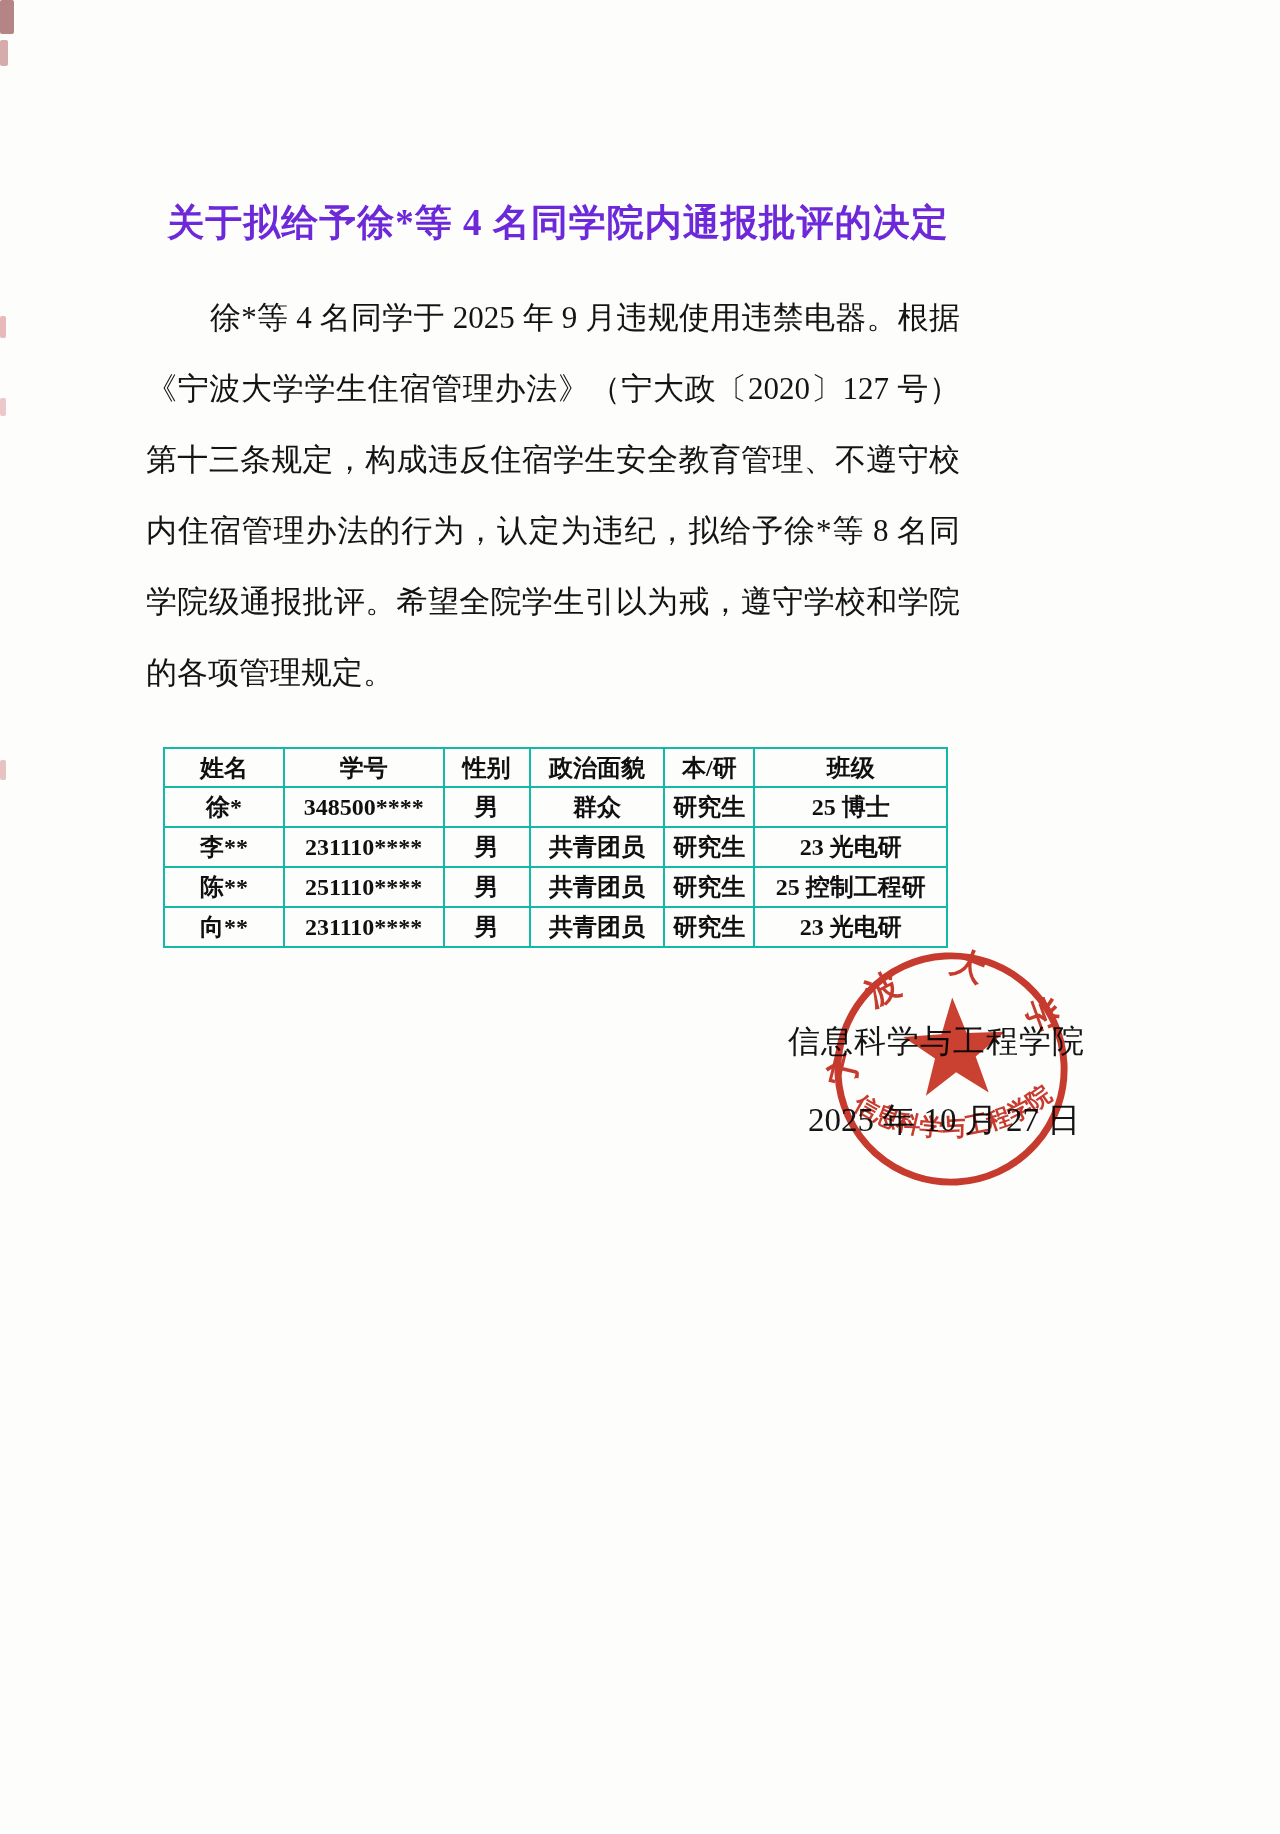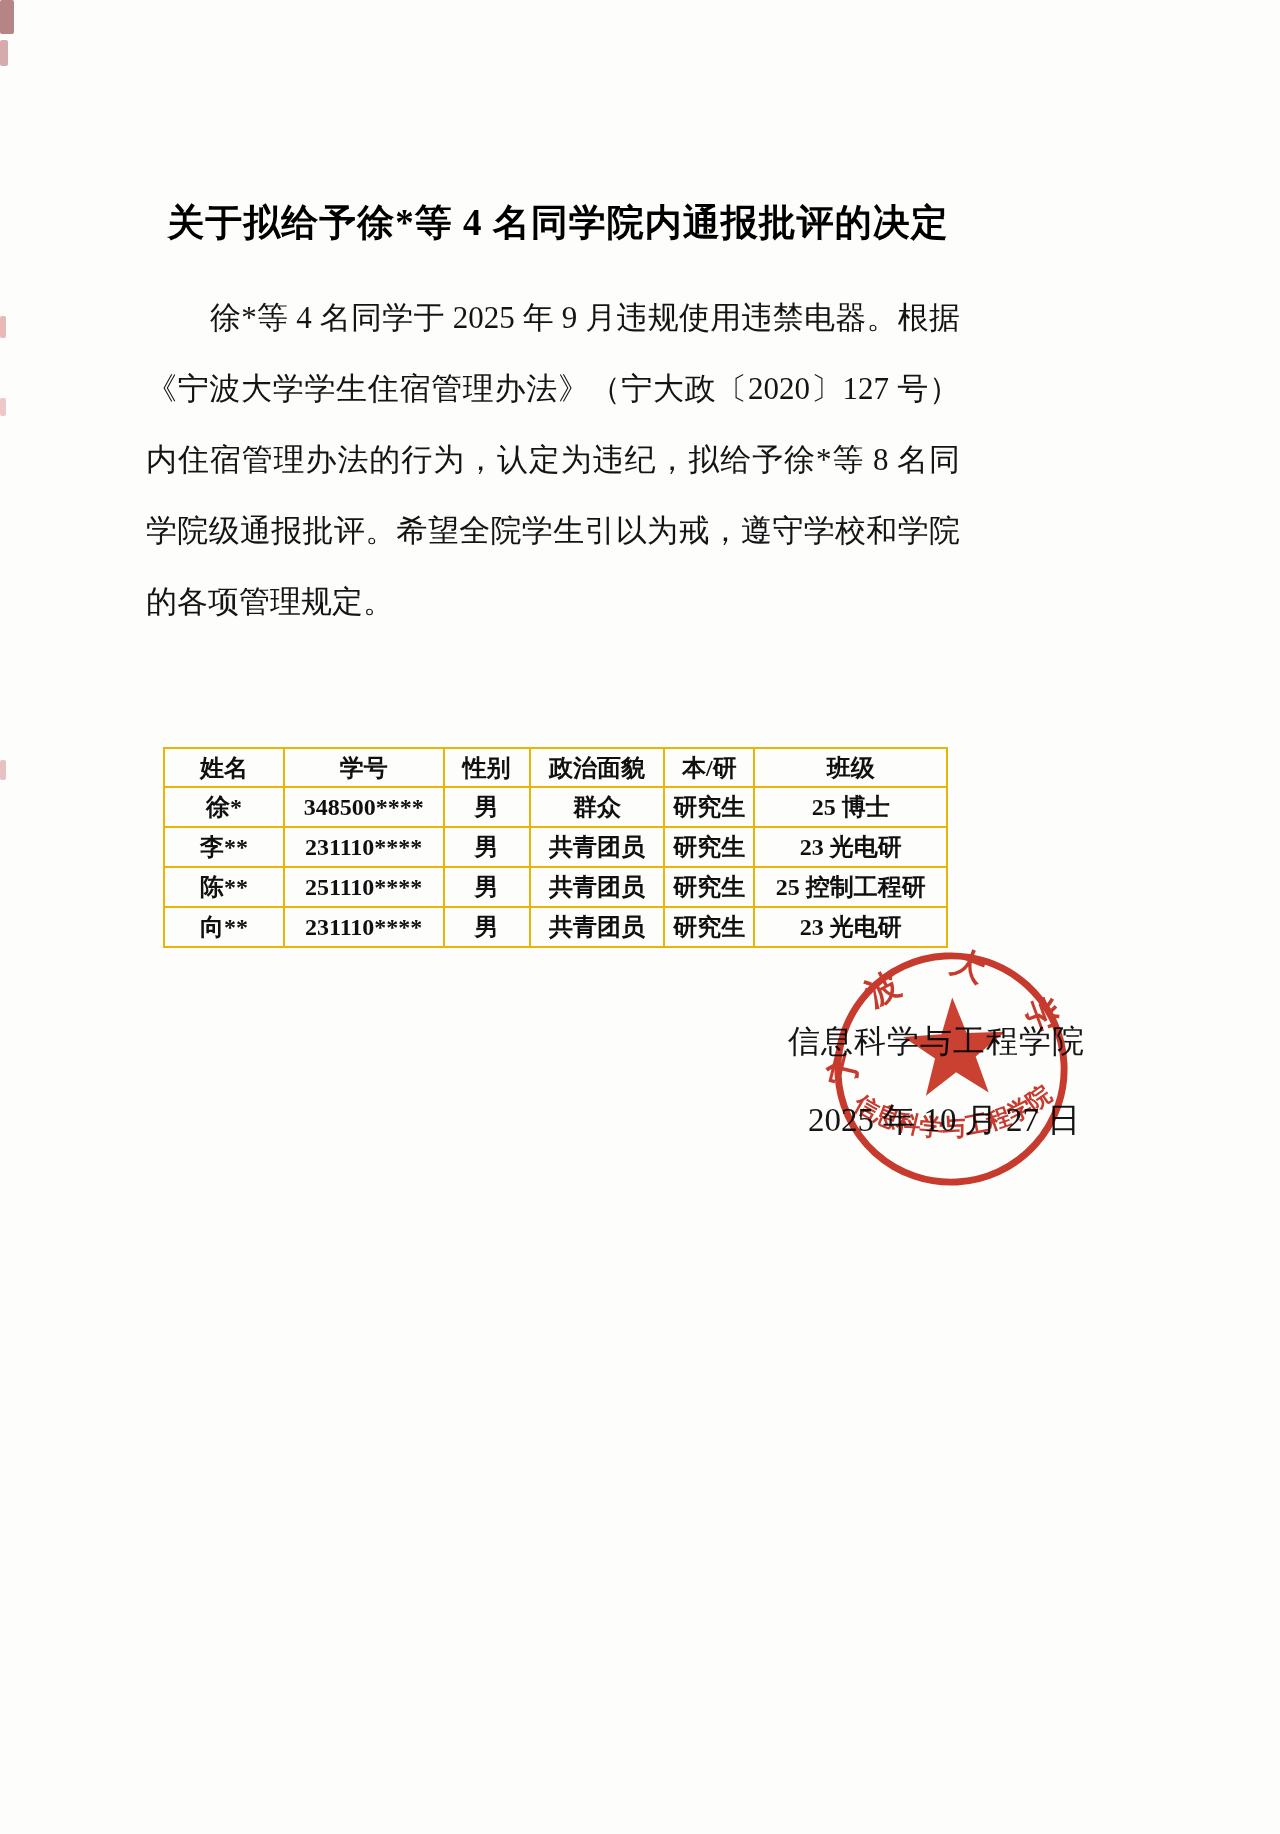--- a/index.html
+++ b/index.html
@@ -10,41 +10,41 @@
     background:#fdfdfc;
     overflow:hidden;
     font-family:"Liberation Serif","DejaVu Serif",serif;
     color:#111;
   }
   .doc-title {
     position:absolute; top:174px; left:150px; width:816px;
     text-align:center;
     font-size:37px; font-weight:bold; letter-spacing:1px;
     line-height:48px;
-    color:#000000;
+    color:#6d28d9;
   }
   .doc-body { position:absolute; top:282px; left:146px; width:814px; }
   .body-line {
     height:71px; line-height:71px;
     font-size:31px; color:#141414;
     text-align:justify; text-align-last:justify;
     text-justify:inter-character;
     overflow:hidden;
   }
   .body-line.indent { padding-left:64px; }
   .body-line.last { text-align-last:left; }
 
   table.students {
     position:absolute; top:747px; left:163px;
     width:785px;
     border-collapse:collapse;
     table-layout:fixed;
   }
   table.students th, table.students td {
-    border:2px solid #eab308;
+    border:2px solid #14b8a6;
     text-align:center; vertical-align:middle;
     font-size:24px; font-weight:bold; color:#101010;
     padding:0;
     overflow:hidden; white-space:nowrap;
   }
   table.students th { height:37px; }
   table.students td { height:38px; }
   .col-name  { width:15.3%; }
   .col-id    { width:20.4%; }
   .col-sex   { width:11.0%; }
@@ -86,20 +86,21 @@
   <div class="artifact a2"></div>
   <div class="artifact a3"></div>
   <div class="artifact a4"></div>
   <div class="artifact a5"></div>
 
   <h1 class="doc-title">关于拟给予徐*等 4 名同学院内通报批评的决定</h1>
 
   <div class="doc-body">
     <div class="body-line indent">徐*等 4 名同学于 2025 年 9 月违规使用违禁电器。根据</div>
     <div class="body-line">《宁波大学学生住宿管理办法》（宁大政〔2020〕127 号）</div>
+    <div class="body-line">第十三条规定，构成违反住宿学生安全教育管理、不遵守校</div>
     <div class="body-line">内住宿管理办法的行为，认定为违纪，拟给予徐*等 8 名同</div>
     <div class="body-line">学院级通报批评。希望全院学生引以为戒，遵守学校和学院</div>
     <div class="body-line last">的各项管理规定。</div>
   </div>
 
   <table class="students">
     <colgroup>
       <col class="col-name">
         <col class="col-id">
         <col class="col-sex">

